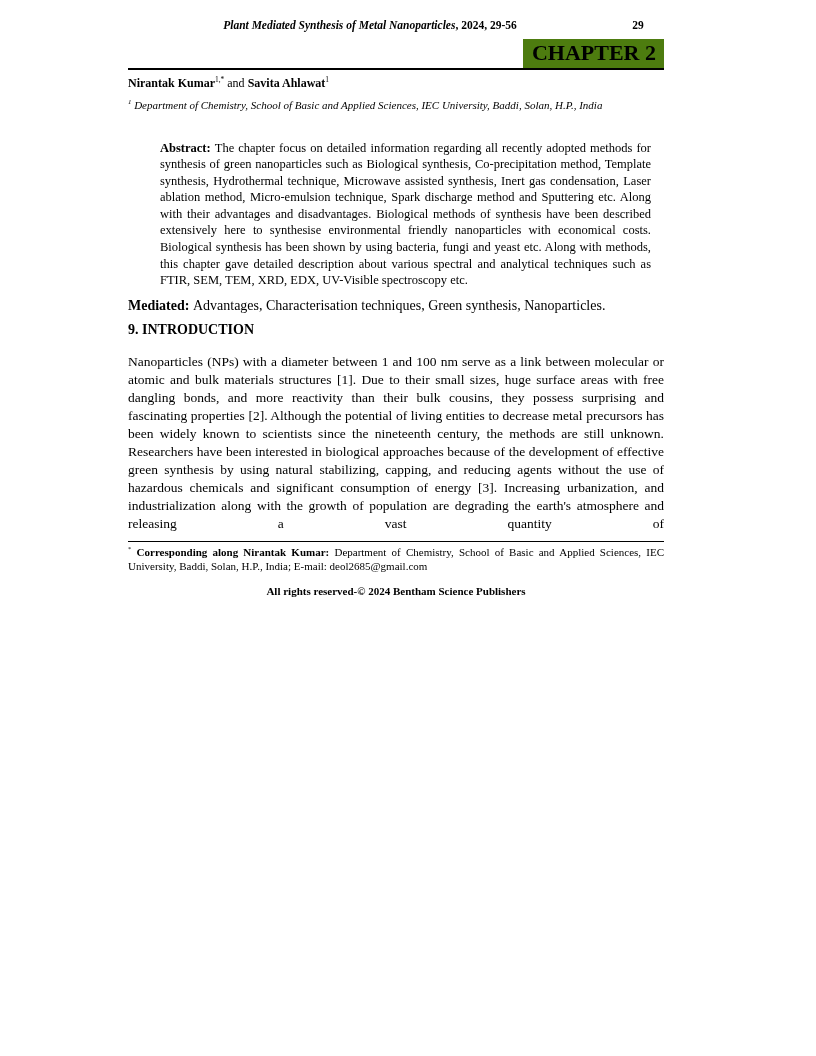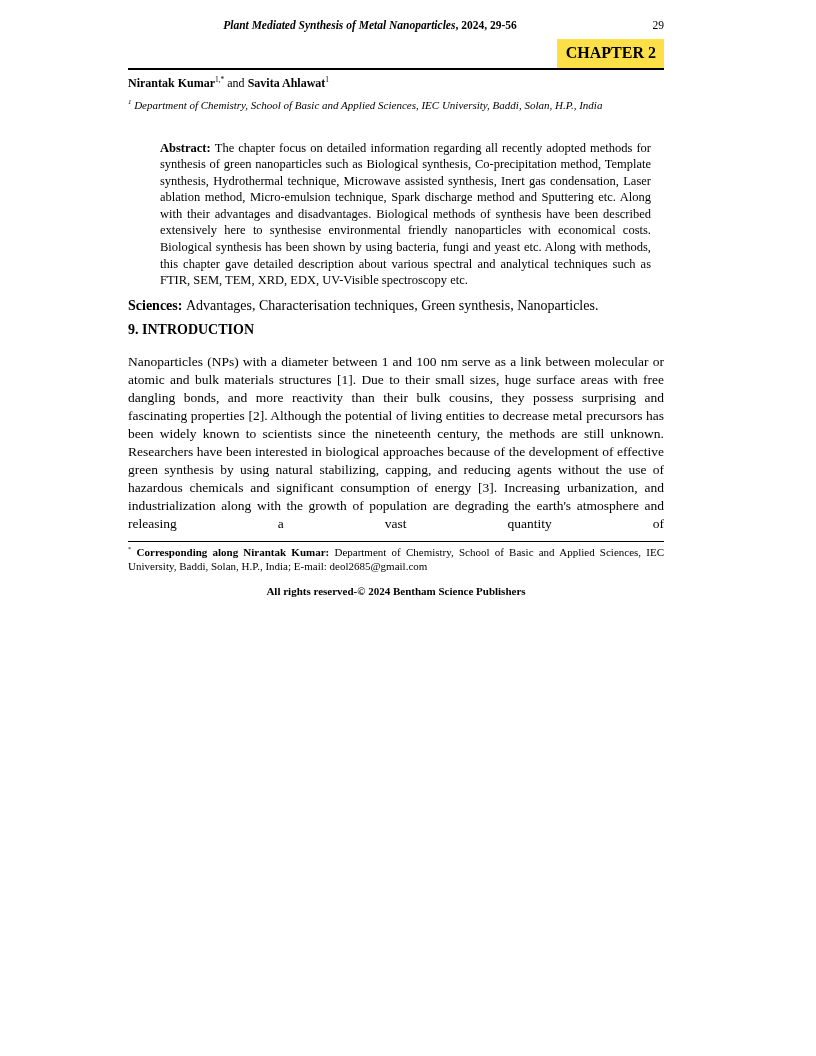--- a/index.html
+++ b/index.html
@@ -24,32 +24,32 @@
 
   .running-header {
     display: flex;
     align-items: baseline;
     font-size: 11.5px;
     line-height: 14px;
     font-weight: bold;
   }
   .rh-center { flex: 1; text-align: center; }
   .rh-title-italic { font-style: italic; font-weight: bold; }
-  .rh-page { width: 52px; text-align: right; font-weight: normal; }
+  .rh-page { width: 52px; text-align: center; font-weight: bold; }
 
   .chapter-rule {
     margin-top: 7px;
     text-align: right;
     border-bottom: 2.5px solid #000000;
   }
   .chapter-banner {
     display: inline-block;
-    background: #fde047;
+    background: #4d7c0f;
     font-weight: bold;
-    font-size: 16px;
+    font-size: 22px;
     line-height: 26px;
     padding: 1px 8px 2px 9px;
     vertical-align: bottom;
   }
 
   .title {
     margin-top: 14px;
     font-size: 21px;
     font-weight: bold;
     line-height: 29px;
@@ -129,21 +129,21 @@
       <span class="chapter-banner">CHAPTER 2</span>
     </div>
 
 
     <div class="authors"><span class="b">Nirantak Kumar</span><sup>1,*</sup><span> and </span><span class="b">Savita Ahlawat</span><sup>1</sup></div>
 
     <div class="affiliation"><sup>1</sup><span> Department of Chemistry, School of Basic and Applied Sciences, IEC University, Baddi, Solan, H.P., India</span></div>
 
     <p class="abstract"><span class="b">Abstract: </span><span>The chapter focus on detailed information regarding all recently adopted methods for synthesis of green nanoparticles such as Biological synthesis, Co-precipitation method, Template synthesis, Hydrothermal technique, Microwave assisted synthesis, Inert gas condensation, Laser ablation method, Micro-emulsion technique, Spark discharge method and Sputtering </span><span class="i">etc</span><span>. Along with their advantages and disadvantages. Biological methods of synthesis have been described extensively here to synthesise environmental friendly nanoparticles with economical costs. Biological synthesis has been shown by using bacteria, fungi and yeast </span><span class="i">etc</span><span>. Along with methods, this chapter gave detailed description about various spectral and analytical techniques such as FTIR, SEM, TEM, XRD, EDX, UV-Visible spectroscopy </span><span class="i">etc</span><span>.</span></p>
 
-    <p class="keywords"><span class="b">Sciences: </span><span>Advantages, Characterisation techniques, Green synthesis, Nanoparticles.</span></p>
+    <p class="keywords"><span class="b">Mediated: </span><span>Advantages, Characterisation techniques, Green synthesis, Nanoparticles.</span></p>
 
     <h2 class="section-heading">9. INTRODUCTION</h2>
 
     <p class="intro">Nanoparticles (NPs) with a diameter between 1 and 100 nm serve as a link between molecular or atomic and bulk materials structures [1]. Due to their small sizes, huge surface areas with free dangling bonds, and more reactivity than their bulk cousins, they possess surprising and fascinating properties [2]. Although the potential of living entities to decrease metal precursors has been widely known to scientists since the nineteenth century, the methods are still unknown. Researchers have been interested in biological approaches because of the development of effective green synthesis by using natural stabilizing, capping, and reducing agents without the use of hazardous chemicals and significant consumption of energy [3]. Increasing urbanization, and industrialization along with the growth of population are degrading the earth's atmosphere and releasing a vast quantity of</p>
 
     <div class="footnote-rule"></div>
 
     <p class="footnote"><sup>*</sup><span class="b"> Corresponding along Nirantak Kumar:</span><span> Department of Chemistry, School of Basic and Applied Sciences, IEC University, Baddi, Solan, H.P., India; E-mail: deol2685@gmail.com</span></p>
 
     <div class="pub-footer">

